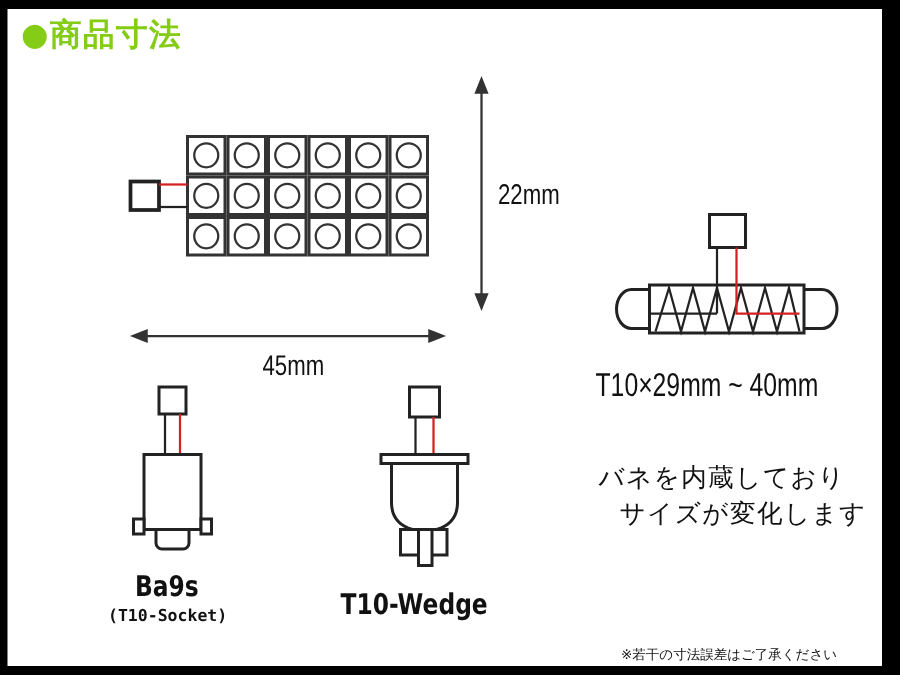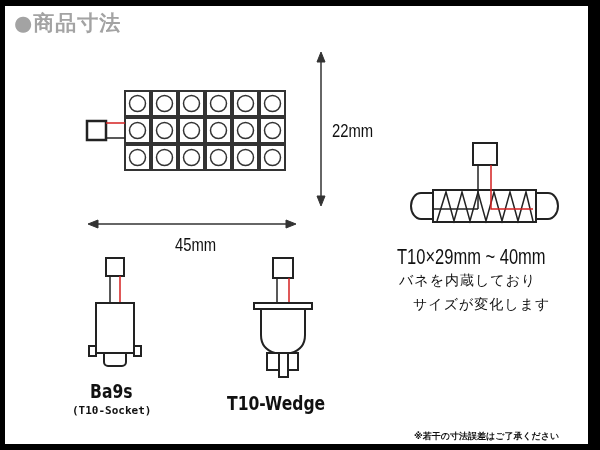--- a/index.html
+++ b/index.html
@@ -1,24 +1,24 @@
 <!DOCTYPE html>
 <html><head>
 <meta charset="utf-8">
 <style>
   html, body { margin: 0; padding: 0; }
   body { width: 600px; height: 450px; overflow: hidden; background: #000; position: relative; }
   .frame { position: absolute; left: 5px; top: 6px; width: 583px; height: 438px; background: #fff; }
-  .title { position: absolute; left: 14px; top: 9px; font-family: "DejaVu Sans", sans-serif; font-weight: bold; font-size: 21px; color: #a3a3a3; letter-spacing: 1px; }
+  .title { position: absolute; left: 14px; top: 9px; font-family: "DejaVu Sans", sans-serif; font-weight: bold; font-size: 21px; color: #84cc16; letter-spacing: 1px; }
   .lbl { position: absolute; font-family: "Liberation Sans", sans-serif; color: #111; white-space: nowrap; }
   .dim { font-size: 19px; transform: scaleX(0.78); transform-origin: left top; }
   .model { font-family: "DejaVu Sans", sans-serif; font-weight: bold; font-size: 19px; transform: scaleX(0.82); transform-origin: left top; }
   .sub { font-family: "DejaVu Sans Mono", monospace; font-weight: bold; font-size: 11px; }
-  .jp { font-family: Liberation Sans, sans-serif; font-size: 14px; letter-spacing: 1px; }
-  .note { font-family: "DejaVu Sans", sans-serif; font-weight: bold; font-size: 9px; }
+  .jp { font-family: Liberation Sans, sans-serif; font-size: 17px; letter-spacing: 1px; margin-top: 35px; }
+  .note { font-family: "DejaVu Sans", sans-serif; font-weight: normal; font-size: 9px; }
   svg { position: absolute; left: 0; top: 0; }
 </style>
 </head>
 <body>
 
 <div class="frame"></div>
 
 <div class="title">●商品寸法</div>
 
 <svg width="600" height="450" viewBox="0 0 600 450">

